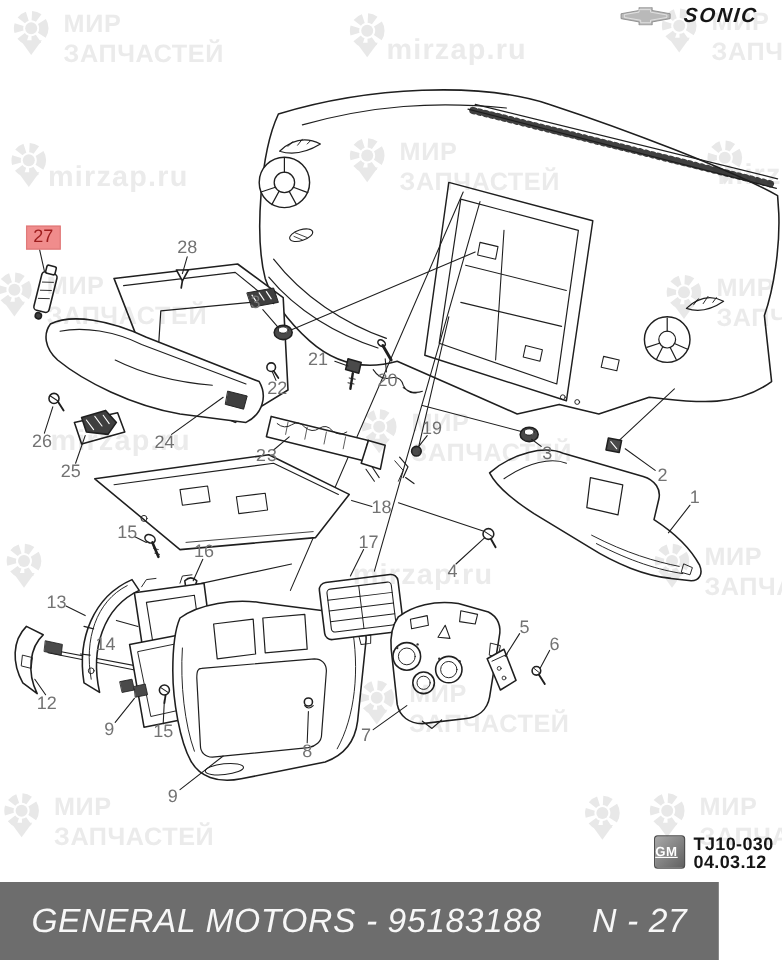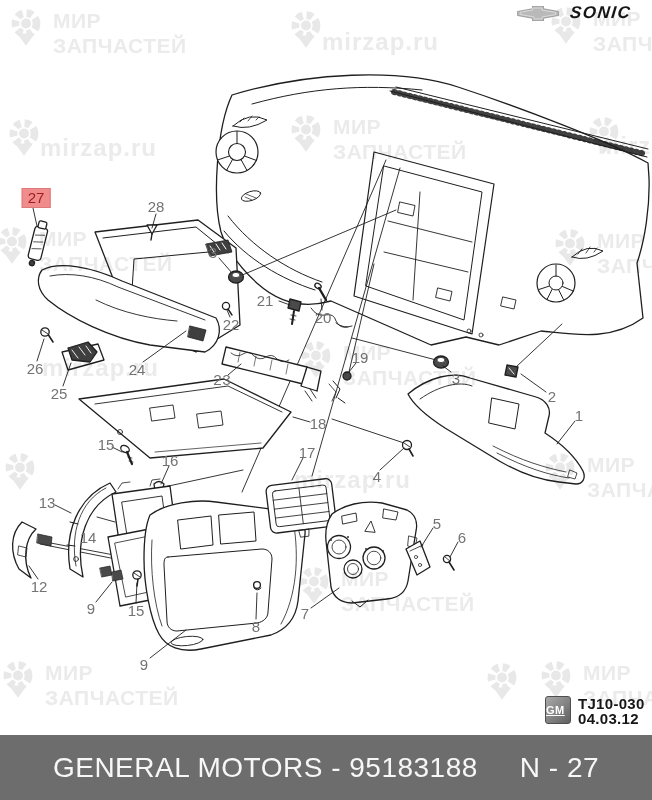--- a/index.html
+++ b/index.html
@@ -19,22 +19,22 @@
   .wm svg{width:40px;height:40px;display:block;}
   .header{position:absolute;left:516px;top:3px;display:flex;align-items:center;gap:10px;z-index:8;}
   .bowtie{width:44px;height:15px;}
   .sonic{font-size:17px;font-weight:bold;font-style:italic;letter-spacing:1.5px;color:#161616;
          transform:skewX(-6deg);}
   .stamp{position:absolute;left:545px;top:696px;display:flex;gap:7px;align-items:flex-start;z-index:8;}
   .gm{width:24px;height:26px;border-radius:3px;background:linear-gradient(135deg,#a9a9a9,#606060);
       border:1px solid #4e4e4e;display:flex;align-items:center;justify-content:flex-start;}
   .gm span{color:#fff;font-weight:bold;font-size:11px;text-decoration:underline;letter-spacing:.5px;}
   .stamp-txt{font-size:15px;font-weight:bold;color:#161616;line-height:15px;letter-spacing:.3px;}
-  .footer{position:absolute;left:0;bottom:0;width:652px;height:65px;background:#6d6d6d;z-index:8;
-          display:flex;align-items:center;justify-content:center;gap:42px;}
+  .footer{position:absolute;left:0;bottom:0;width:599px;height:65px;background:#6d6d6d;z-index:8;
+          display:flex;align-items:center;justify-content:center;gap:42px;font-style:italic;}
   .footer span{color:#f7f7f7;font-size:28px;letter-spacing:.5px;}
 </style>
 </head>
 <body>
 
 <div class="page">
 
   <svg class="art" width="652" height="735" viewBox="0 0 652 735">
     <g stroke="#1f1f1f" fill="#fff" stroke-width="1.3" stroke-linejoin="round" stroke-linecap="round">
 

